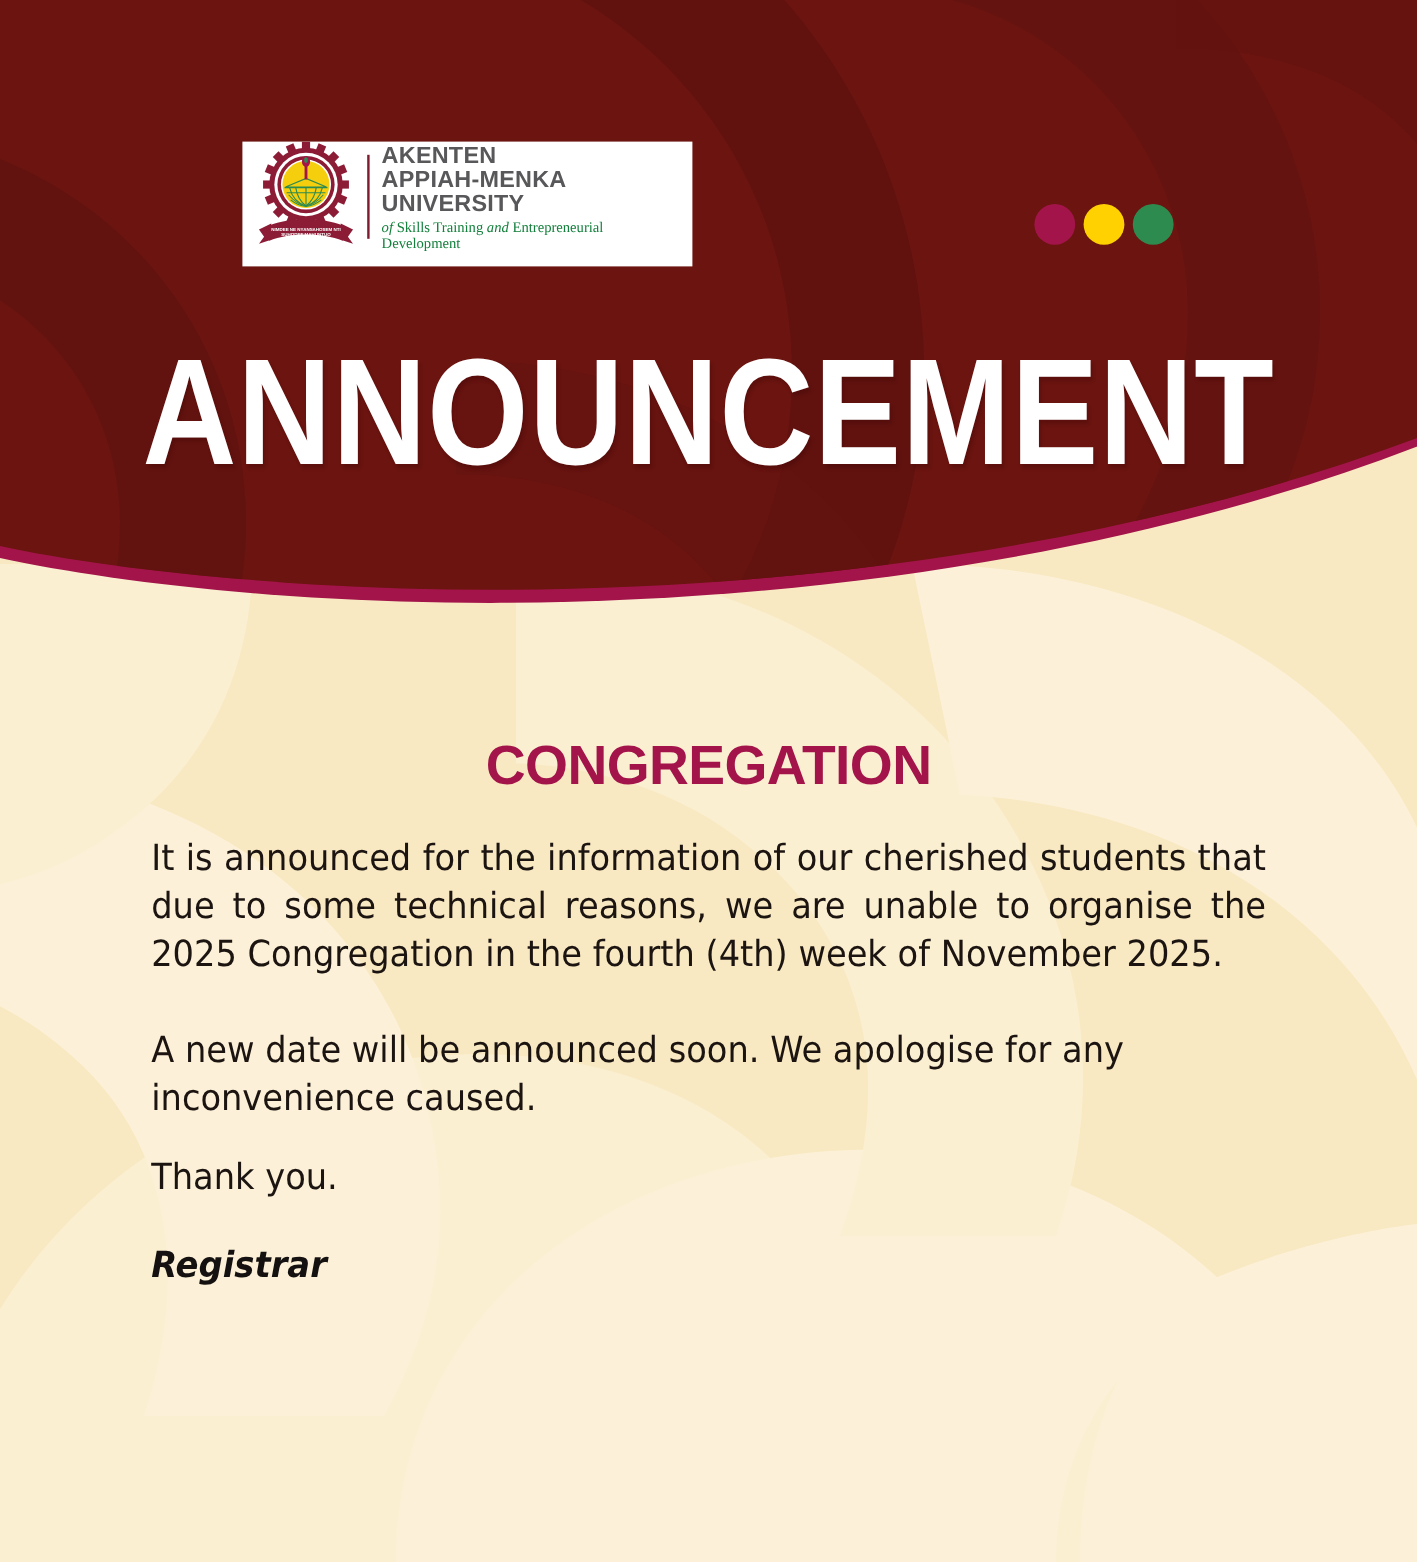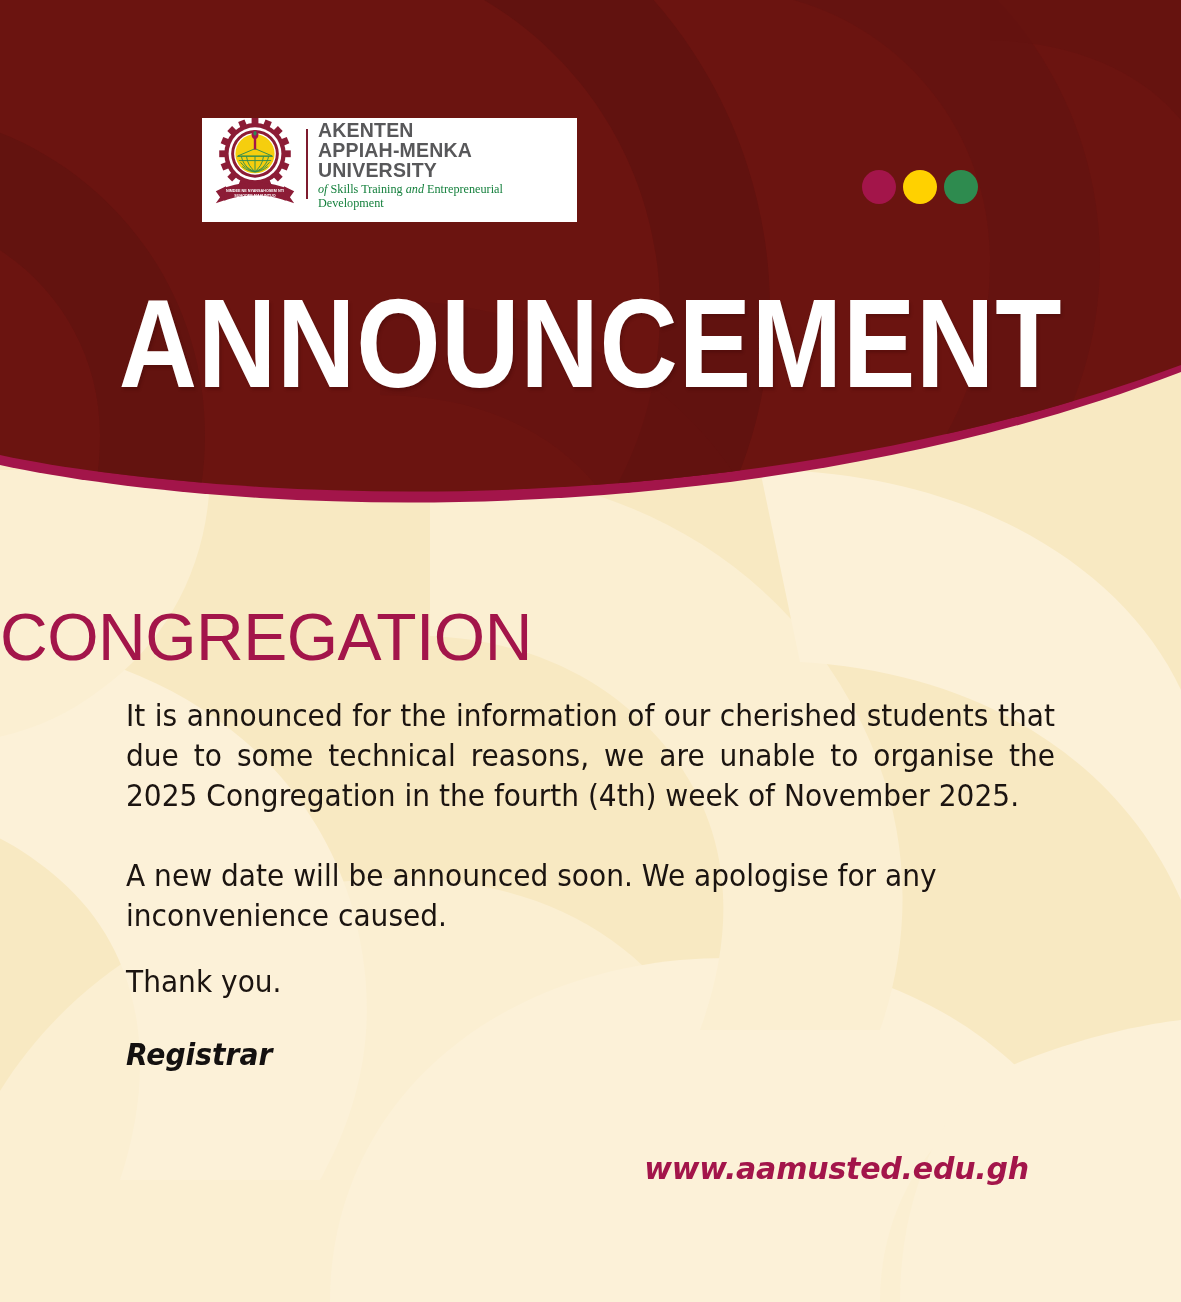--- a/index.html
+++ b/index.html
@@ -112,24 +112,24 @@
 
   
   .content {
     position: absolute;
     left: 0;
     top: 600px;
     width: 1181px;
     z-index: 6;
   }
   .congregation {
-    text-align: left;
+    text-align: center;
     font-family: "Liberation Sans", sans-serif;
-    font-weight: normal;
-    font-size: 66px;
+    font-weight: bold;
+    font-size: 46px;
     line-height: 74px;
     letter-spacing: -0.5px;
     color: #A3154A;
   }
   .body-block {
     margin-top: 22px;
     padding: 0 126px 0 126px;
   }
   .para {
     font-family: "DejaVu Sans", sans-serif;
@@ -297,15 +297,14 @@
       <div class="para">It is announced for the information of our cherished students that due to some technical reasons, we are unable to organise the 2025 Congregation in the fourth (4th) week of November 2025.</div>
       <div class="gap"></div>
       <div class="para left">A new date will be announced soon. We apologise for any inconvenience caused.</div>
       <div class="gap-sm"></div>
       <div class="para left">Thank you.</div>
       <div class="gap-md"></div>
       <div class="registrar">Registrar</div>
     </div>
   </div>
 
-  <div class="website">www.aamusted.edu.gh</div>
 
 </div>
 
 </body></html>

